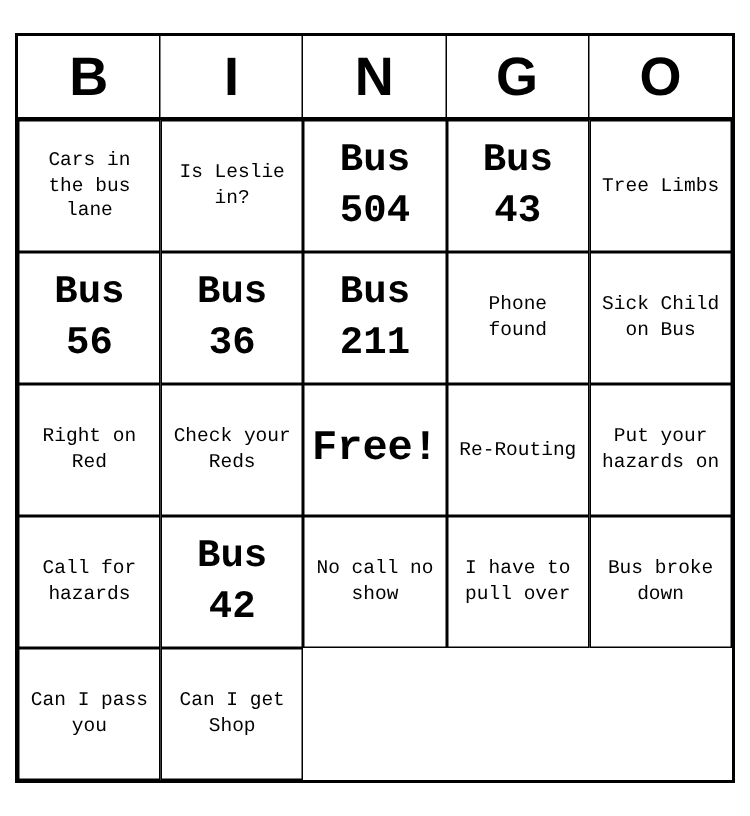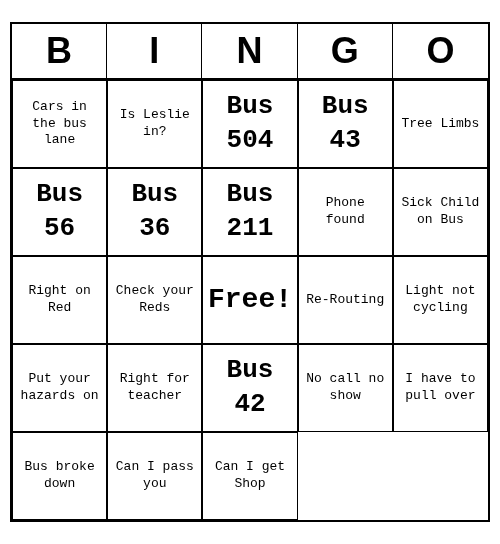--- a/index.html
+++ b/index.html
@@ -75,23 +75,22 @@
       <div class="bingo-cell">Tree Limbs</div>
       <div class="bingo-cell large-text">Bus 56</div>
       <div class="bingo-cell large-text">Bus 36</div>
       <div class="bingo-cell large-text">Bus 211</div>
       <div class="bingo-cell">Phone found</div>
       <div class="bingo-cell">Sick Child on Bus</div>
       <div class="bingo-cell">Right on Red</div>
       <div class="bingo-cell">Check your Reds</div>
       <div class="bingo-cell free">Free!</div>
       <div class="bingo-cell">Re-Routing</div>
-      <div class="bingo-cell">Light not cycling</div>
       <div class="bingo-cell">Put your hazards on</div>
-      <div class="bingo-cell">Right for teacher</div>
+      <div class="bingo-cell">Call for hazards</div>
       <div class="bingo-cell large-text">Bus 42</div>
       <div class="bingo-cell">No call no show</div>
       <div class="bingo-cell">I have to pull over</div>
       <div class="bingo-cell">Bus broke down</div>
       <div class="bingo-cell">Can I pass you</div>
       <div class="bingo-cell">Can I get Shop</div>
     </div>
 </div>
 
 </body></html>

